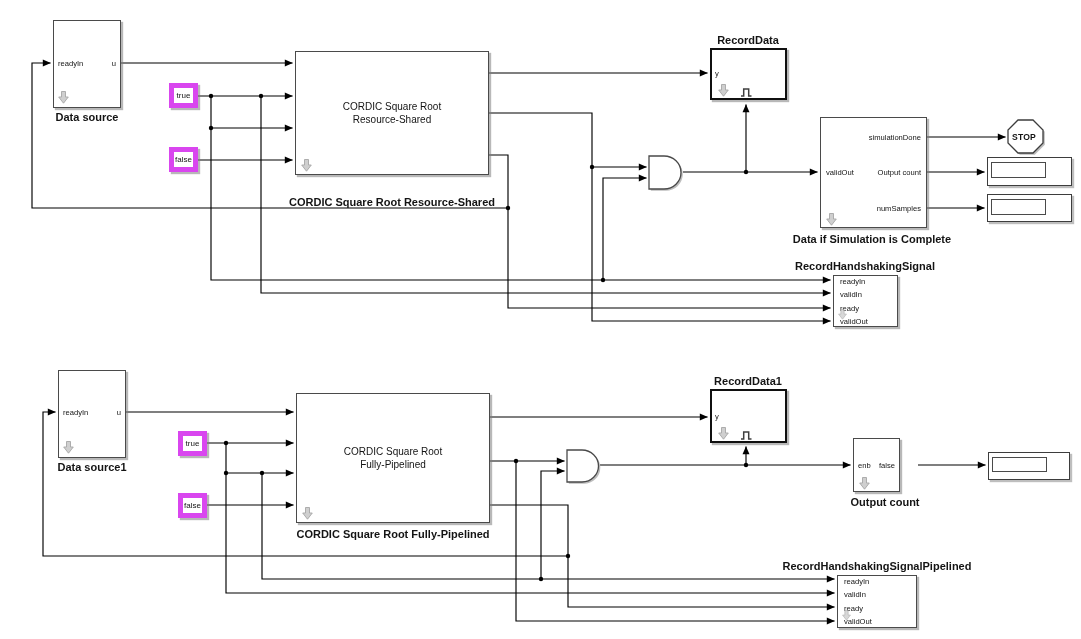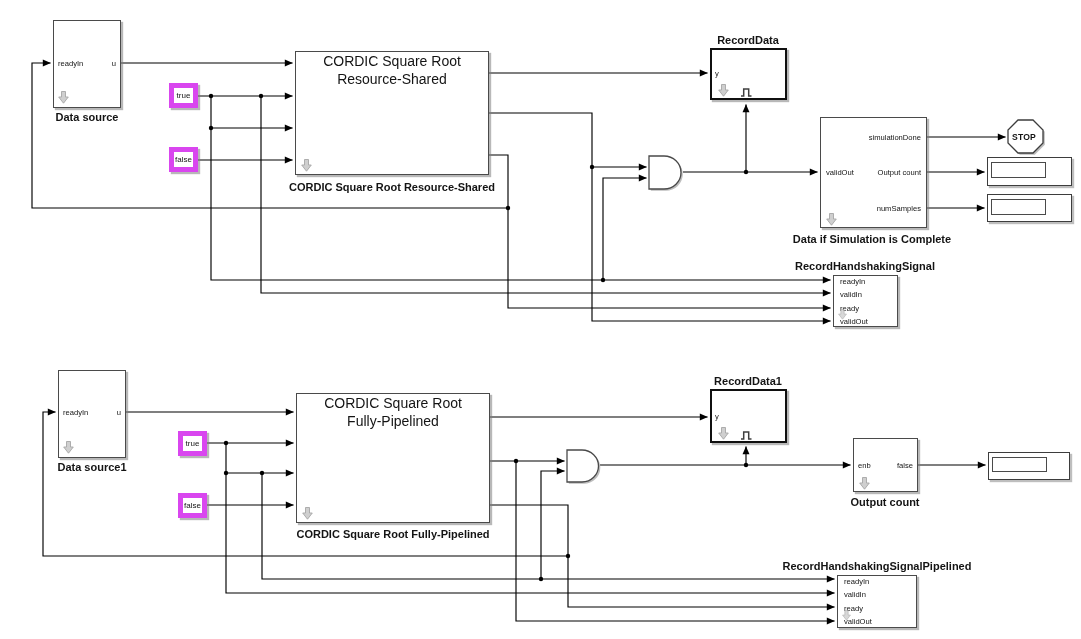--- a/index.html
+++ b/index.html
@@ -22,21 +22,21 @@
     position:absolute;font-size:11px;line-height:1.1;white-space:nowrap;
     transform:translateX(-50%);color:#141414;z-index:3;text-align:center;font-weight:bold;
   }
   .const{
     position:absolute;background:#fff;border:5px solid #d946ef;
     box-shadow:2px 2px 1px rgba(125,125,125,0.55);z-index:2;box-sizing:border-box;
     display:flex;align-items:center;justify-content:center;font-size:8px;
   }
   .cordic-inner{
     width:100%;height:100%;display:flex;flex-direction:column;
-    align-items:center;justify-content:flex-start;font-size:14px;line-height:1.3;
+    align-items:center;justify-content:center;font-size:10px;line-height:1.3;
   }
   .icon{position:absolute;z-index:4;line-height:0;}
   .display{
     position:absolute;background:#fff;border:1.4px solid #3d3d3d;
     box-shadow:2px 2px 1px rgba(125,125,125,0.5);z-index:2;box-sizing:border-box;
   }
   .display .well{
     position:absolute;background:#fff;border:1.7px solid #4a4a4a;box-sizing:border-box;
   }
   .stoplab{
@@ -139,21 +139,21 @@
     <div class="cordic-inner">
       <span>CORDIC Square Root</span>
       <span>Resource-Shared</span>
     </div>
     <span class="icon" style="left:5px;top:107px;">
       <svg width="11" height="13" viewBox="0 0 11 13">
           <path d="M3.5,0.5 h4 v5.5 h2.8 L5.5,12.2 0.7,6 h2.8 z" fill="#cfcfcf" stroke="#a6a6a6" stroke-width="0.9"></path>
         </svg>
     </span>
   </div>
-  <div class="cap" style="left:392px;top:181px;">CORDIC Square Root Resource-Shared</div>
+  <div class="cap" style="left:392px;top:196px;">CORDIC Square Root Resource-Shared</div>
 
   <div class="cap" style="left:748px;top:34px;">RecordData</div>
   <div class="blk bold" style="left:710px;top:48px;width:77px;height:52px;">
     <span class="plab" style="left:3px;top:24px;">y</span>
     <span class="icon" style="left:6px;top:34px;">
       <svg width="11" height="13" viewBox="0 0 11 13">
           <path d="M3.5,0.5 h4 v5.5 h2.8 L5.5,12.2 0.7,6 h2.8 z" fill="#cfcfcf" stroke="#a6a6a6" stroke-width="0.9"></path>
         </svg>
     </span>
     <span class="icon" style="left:28px;top:37px;">
@@ -233,21 +233,21 @@
           <path d="M3.5,0.5 h4 v5.5 h2.8 L5.5,12.2 0.7,6 h2.8 z" fill="#cfcfcf" stroke="#a6a6a6" stroke-width="0.9"></path>
         </svg>
     </span>
     <span class="icon" style="left:28px;top:39px;">
       <svg width="13" height="10" viewBox="0 0 13 10">
           <path d="M1,9 H3.7 V2 H8.7 V9 H11.5" fill="none" stroke="#3f3f3f" stroke-width="1.5"></path>
         </svg>
     </span>
   </div>
 
-  <div class="blk" style="left:853px;top:438px;width:65px;height:54px;">
+  <div class="blk" style="left:853px;top:438px;width:47px;height:54px;">
     <span class="plab" style="left:4px;top:27px;">enb</span>
     <span class="plab" style="right:4px;top:27px;">false</span>
     <span class="icon" style="left:5px;top:38px;">
       <svg width="11" height="13" viewBox="0 0 11 13">
           <path d="M3.5,0.5 h4 v5.5 h2.8 L5.5,12.2 0.7,6 h2.8 z" fill="#cfcfcf" stroke="#a6a6a6" stroke-width="0.9"></path>
         </svg>
     </span>
   </div>
   <div class="cap" style="left:885px;top:496px;">Output count</div>
 

